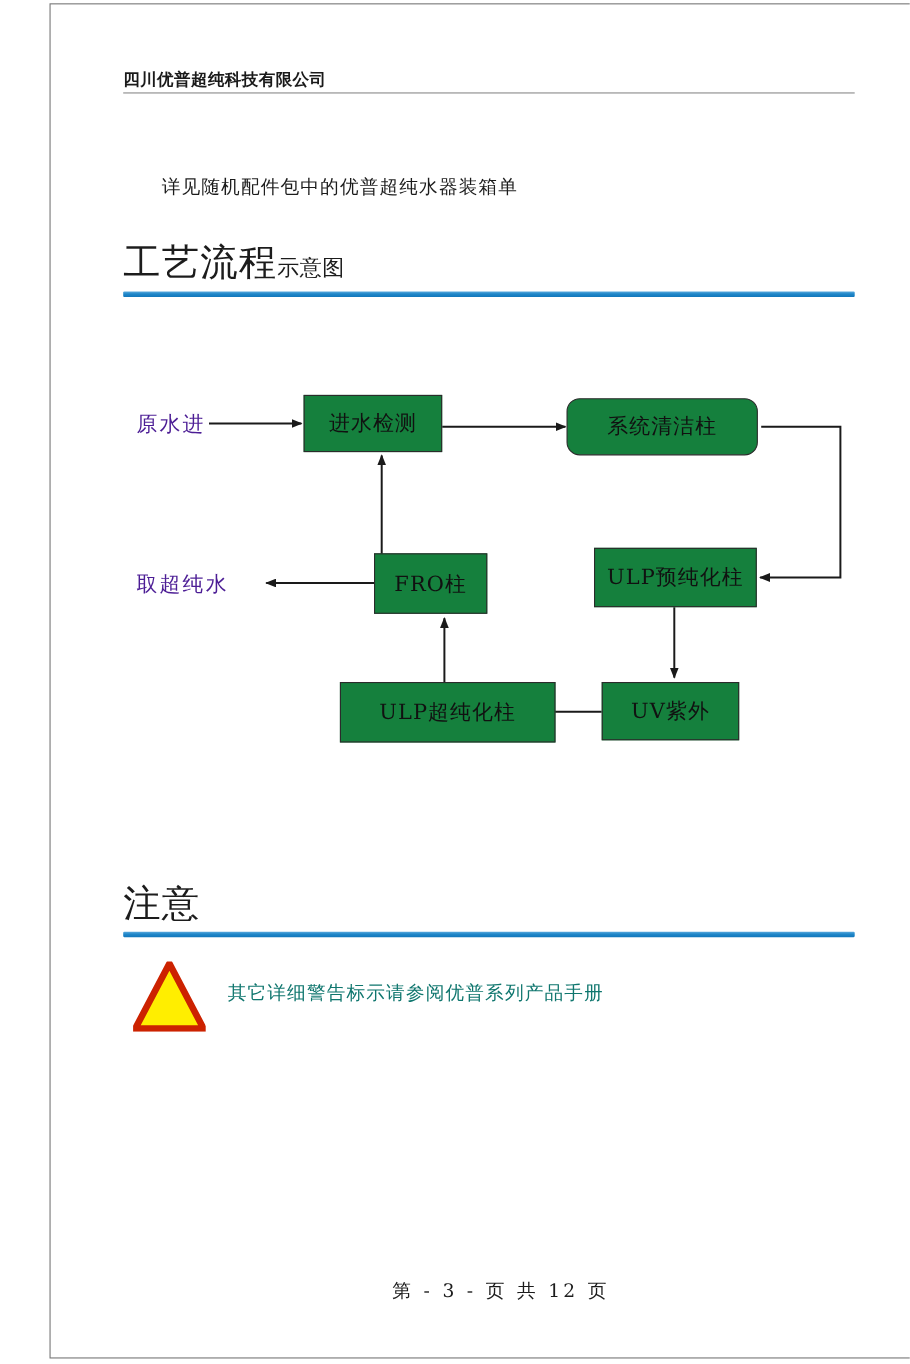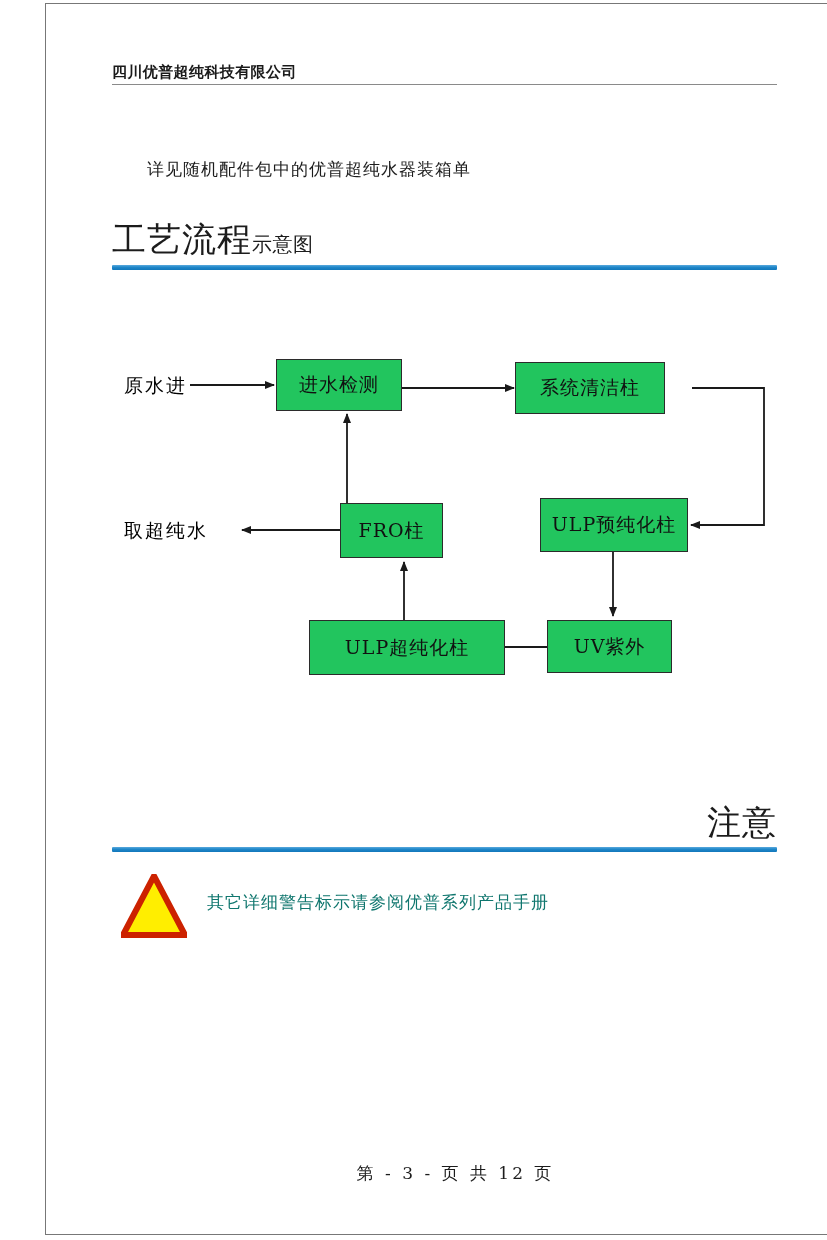--- a/index.html
+++ b/index.html
@@ -90,36 +90,36 @@
     position: absolute;
     left: 0;
     top: 0;
     width: 827px;
     height: 1240px;
     pointer-events: none;
   }
   .fc-box {
     position: absolute;
     border: 1px solid #2b2b2b;
-    background: #22c55e;
+    background: #15803d;
     box-sizing: border-box;
     display: flex;
     align-items: center;
     justify-content: center;
     font-family: "DejaVu Serif", "Liberation Serif", serif;
     font-size: 19px;
     color: #111111;
     letter-spacing: 1px;
     white-space: nowrap;
   }
   .fc-label {
     position: absolute;
     font-family: "DejaVu Serif", "Liberation Serif", serif;
     font-size: 19px;
-    color: #000000;
+    color: #4c1d95;
     letter-spacing: 2px;
     white-space: nowrap;
   }
 
   
   .warn-tri {
     position: absolute;
     left: 79px;
     top: 874px;
     width: 66px;
@@ -192,35 +192,35 @@
       <line x1="362" y1="620" x2="362" y2="562" marker-end="url(#ah)"></line>
 
       <path d="M312,530 L305,530 L305,414" marker-end="url(#ah)"></path>
 
       <line x1="305" y1="530" x2="200" y2="530" marker-end="url(#ah)"></line>
     </g>
   </svg>
 
   <div class="fc-box" style="left:234px;top:359px;width:126px;height:52px;">进水检测</div>
 
-  <div class="fc-box" style="left:473px;top:362px;width:150px;height:52px;">系统清洁柱</div>
+  <div class="fc-box" style="left:473px;top:362px;width:174px;height:52px;border-radius:12px;">系统清洁柱</div>
 
   <div class="fc-box" style="left:298px;top:503px;width:103px;height:55px;">FRO柱</div>
 
   <div class="fc-box" style="left:498px;top:498px;width:148px;height:54px;">ULP预纯化柱</div>
 
   <div class="fc-box" style="left:267px;top:620px;width:196px;height:55px;">ULP超纯化柱</div>
 
   <div class="fc-box" style="left:505px;top:620px;width:125px;height:53px;">UV紫外</div>
 
   <div class="fc-label" style="left:82px;top:373px;">原水进</div>
 
   <div class="fc-label" style="left:82px;top:518px;">取超纯水</div>
 
-  <div class="section" style="top:805px;text-align:right;">
+  <div class="section" style="top:805px;">
     <div class="section-title">
       <span class="big">注意</span>
     </div>
     <div class="section-rule" style="margin-top:8px;"></div>
   </div>
 
   <svg class="warn-tri" viewBox="0 0 66 64" xmlns="http://www.w3.org/2000/svg">
     <polygon points="33,2 64,61 2,61" fill="#FFEE00" stroke="#CC2200" stroke-width="6" stroke-linejoin="miter"></polygon>
   </svg>
 

